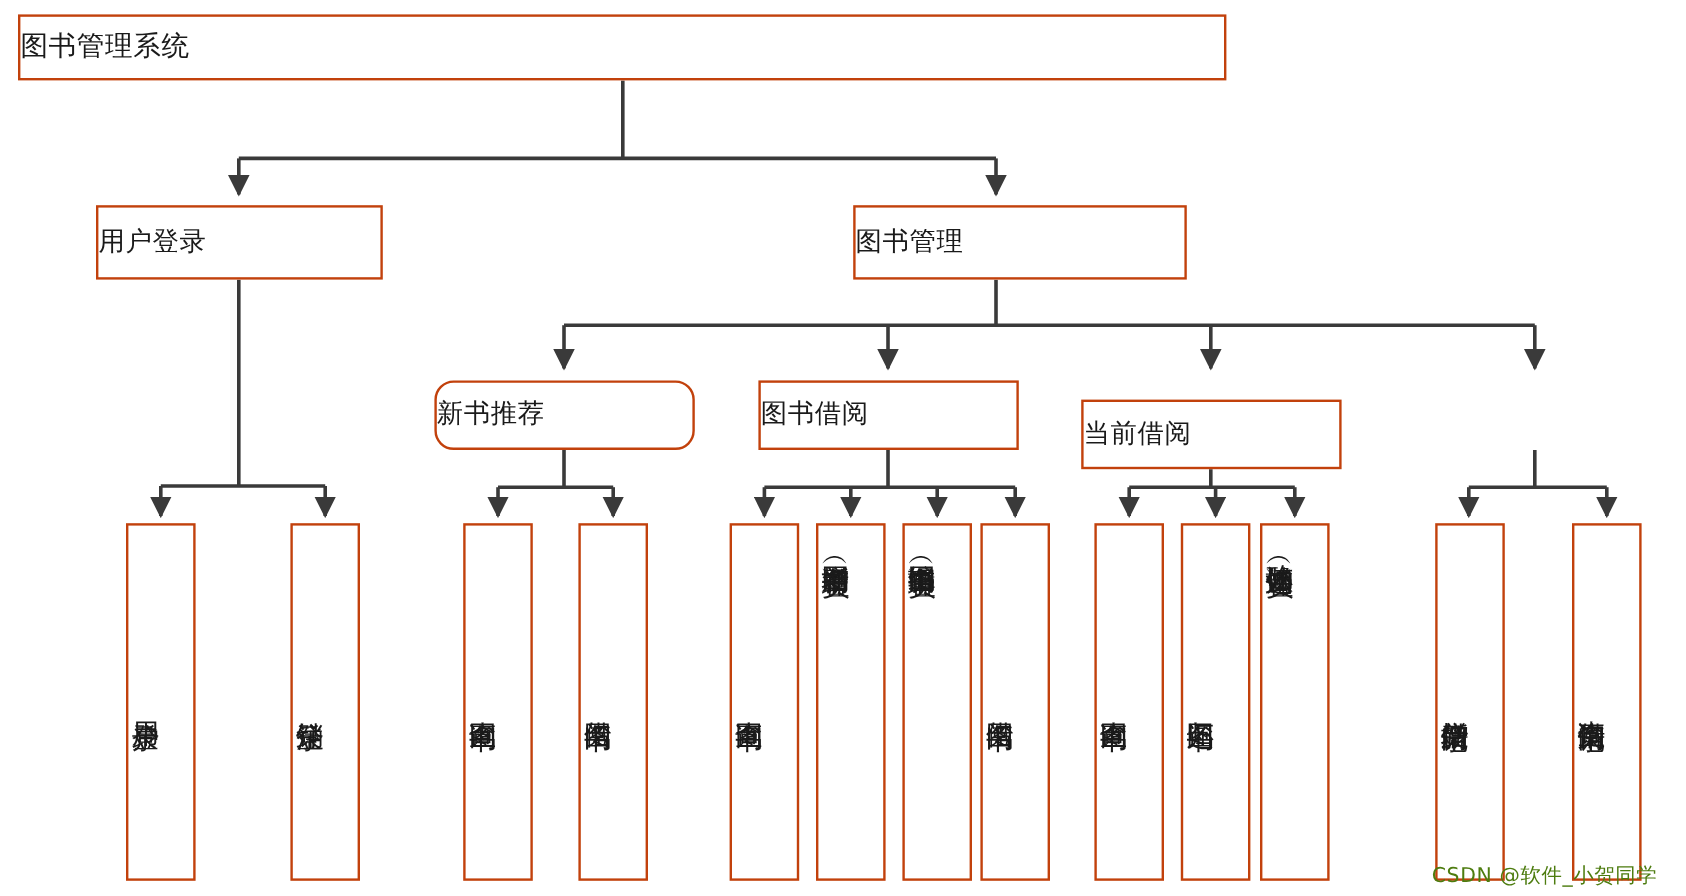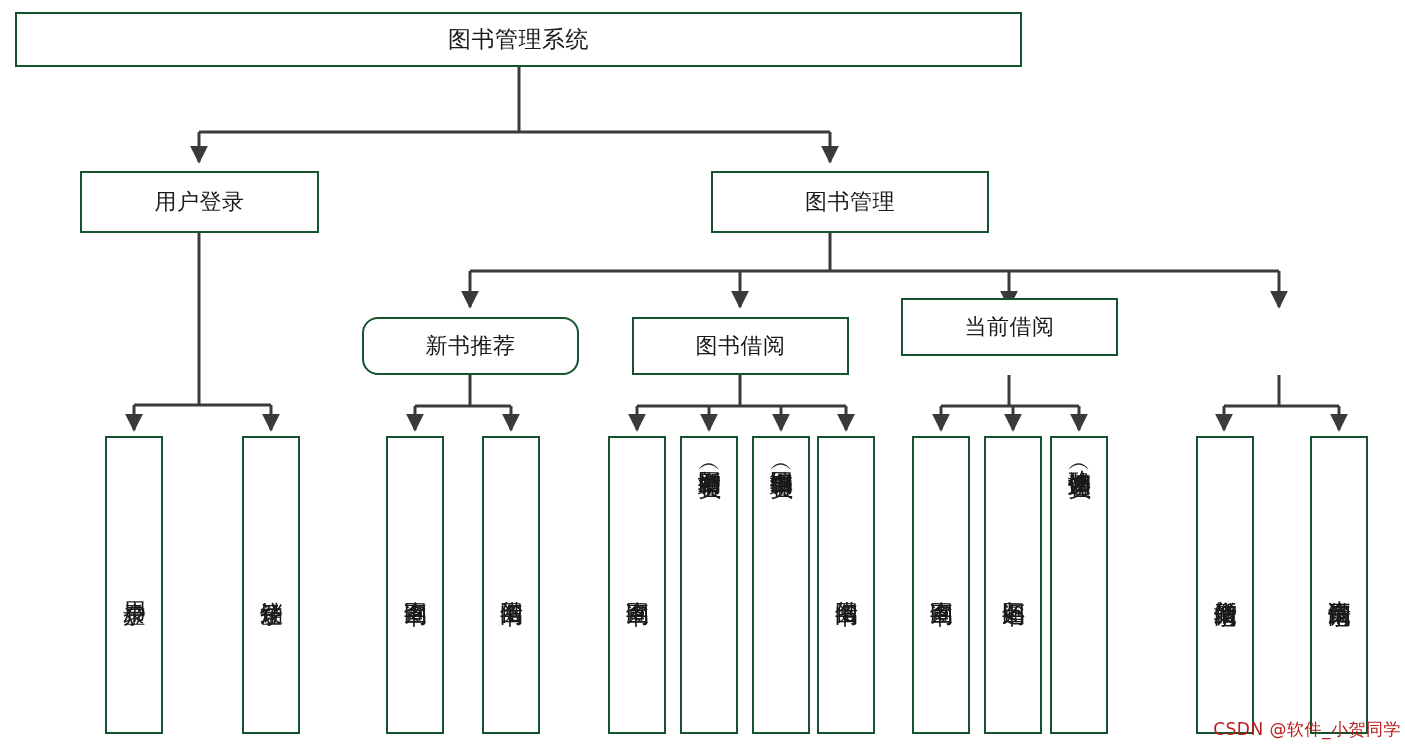--- a/index.html
+++ b/index.html
@@ -22,24 +22,24 @@
     position: absolute;
     left: 0;
     top: 0;
     width: 1405px;
     height: 747px;
   }
   .node {
     position: absolute;
     box-sizing: border-box;
     background: #ffffff;
-    border: 2px solid #14532d;
+    border: 2px solid #c2410c;
     display: flex;
     align-items: center;
-    justify-content: center;
+    justify-content: flex-start;
     color: #1a1a1a;
   }
   .node-label {
     display: block;
     text-align: center;
     line-height: 1.05;
     white-space: nowrap;
   }
   .node.horizontal .node-label {
     font-size: 22px;
@@ -59,24 +59,24 @@
     line-height: 1.12;
     letter-spacing: 1px;
     white-space: nowrap;
   }
   .node.vertical.centered {
     align-items: center;
     padding-top: 0;
   }
   #watermark {
     position: absolute;
-    right: 4px;
+    right: 24px;
     bottom: 6px;
     font-size: 17px;
-    color: #b91c1c;
+    color: #4d7c0f;
     letter-spacing: 0.5px;
     white-space: nowrap;
     pointer-events: none;
   }
 </style>
 </head>
 <body>
 
 <div id="diagram-root">
 
@@ -140,21 +140,21 @@
   <div class="node horizontal" style="left:711px; top:171px; width:278px; height:62px;">
     <span class="node-label">图书管理</span>
   </div>
 
   <div class="node horizontal" style="left:362px; top:317px; width:217px; height:58px;border-radius:16px;">
     <span class="node-label">新书推荐</span>
   </div>
   <div class="node horizontal" style="left:632px; top:317px; width:217px; height:58px;">
     <span class="node-label">图书借阅</span>
   </div>
-  <div class="node horizontal" style="left:901px; top:298px; width:217px; height:58px;">
+  <div class="node horizontal" style="left:901px; top:333px; width:217px; height:58px;">
     <span class="node-label">当前借阅</span>
   </div>
 
   <div class="node vertical centered" style="left:105px; top:436px; width:58px; height:298px;">
     <span class="node-label">用户登录</span>
   </div>
   <div class="node vertical centered" style="left:242px; top:436px; width:58px; height:298px;">
     <span class="node-label">注销登录</span>
   </div>
 

